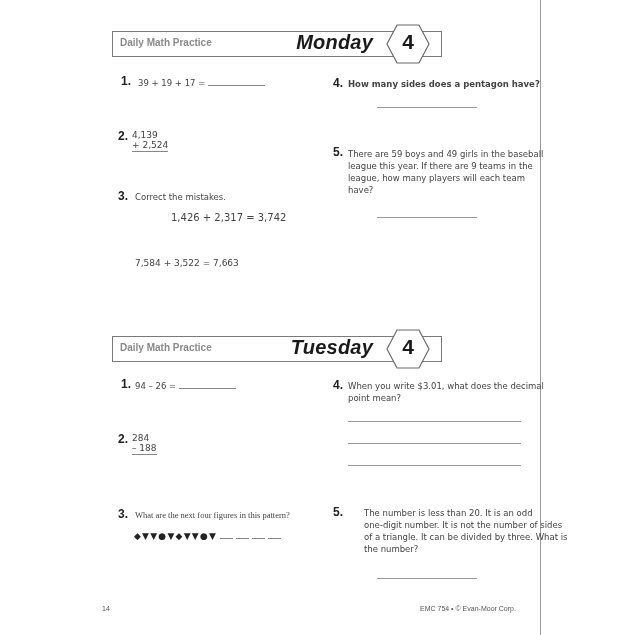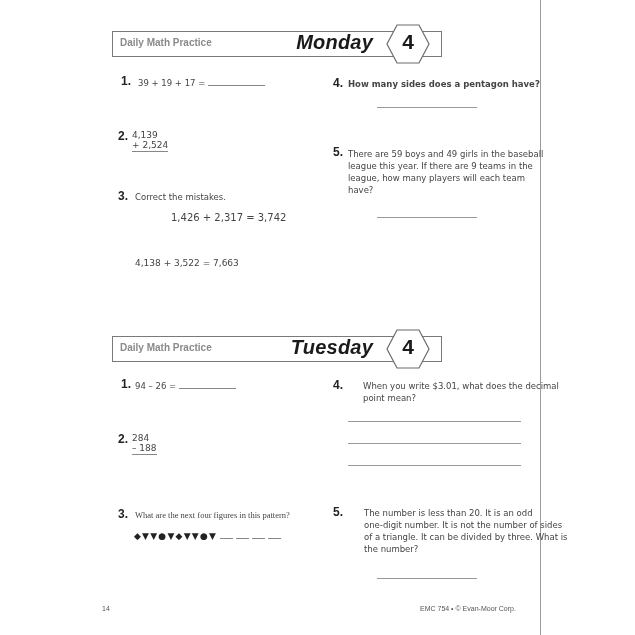--- a/index.html
+++ b/index.html
@@ -67,21 +67,21 @@
 
 <div class="qn" style="left:118px; top:129px;">2.</div>
 <div class="stack" style="left:132px; top:130px;">
   <div>4,139</div>
   <div class="under">+ 2,524</div>
 </div>
 
 <div class="qn" style="left:118px; top:189px;">3.</div>
 <div class="q" style="left:135px; top:191px;">Correct the mistakes.</div>
 <div class="q" style="left:135px; top:212px; font-size:10px;margin-left:36px;">1,426 + 2,317 = 3,742</div>
-<div class="q" style="left:135px; top:257px; font-size:9px;">4,138 + 3,522 = 7,663</div>
+<div class="q" style="left:135px; top:257px; font-size:9px;">7,584 + 3,522 = 7,663</div>
 
 <div class="qn" style="left:333px; top:76px;">4.</div>
 <div class="q" style="left:348px; top:78px;font-weight:bold;">How many sides does a pentagon have?</div>
 <div class="line" style="left:377px; top:107px; width:100px;"></div>
 
 <div class="qn" style="left:333px; top:145px;">5.</div>
 <div class="q" style="left:348px; top:148px;">
   <div>There are 59 boys and 49 girls in the baseball</div>
   <div>league this year. If there are 9 teams in the</div>
   <div>league, how many players will each team</div>
@@ -112,21 +112,21 @@
   <div class="under">– 188</div>
 </div>
 
 <div class="qn" style="left:118px; top:507px;">3.</div>
 <div class="q" style="left:135px; top:509px;font-family:Liberation Serif, serif;">What are the next four figures in this pattern?</div>
 <div class="pattern" style="left:134px; top:530px;">
   <span>◆▼▼●▼◆▼▼●▼</span><span class="pblank"></span><span class="pblank"></span><span class="pblank"></span><span class="pblank"></span>
 </div>
 
 <div class="qn" style="left:333px; top:378px;">4.</div>
-<div class="q" style="left:348px; top:380px;margin-left:15px;">
+<div class="q" style="left:348px; top:380px;">
   <div>When you write $3.01, what does the decimal</div>
   <div>point mean?</div>
 </div>
 <div class="line" style="left:348px; top:421px; width:173px;"></div>
 <div class="line" style="left:348px; top:443px; width:173px;"></div>
 <div class="line" style="left:348px; top:465px; width:173px;"></div>
 
 <div class="qn" style="left:333px; top:505px;">5.</div>
 <div class="q" style="left:364px; top:507px;">
   <div>The number is less than 20. It is an odd</div>

